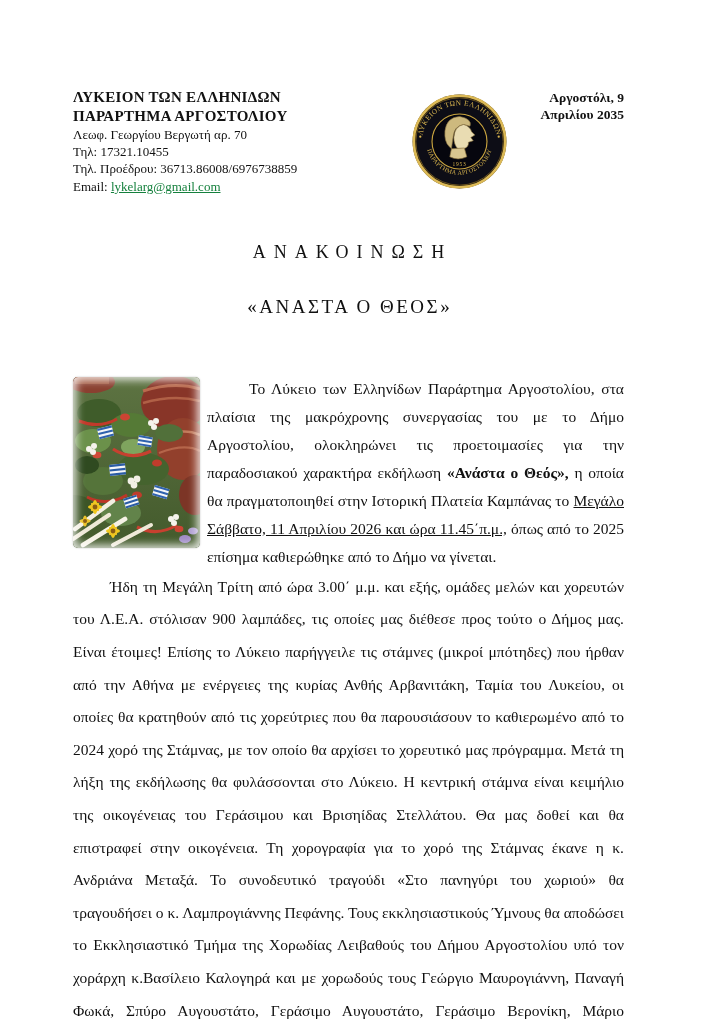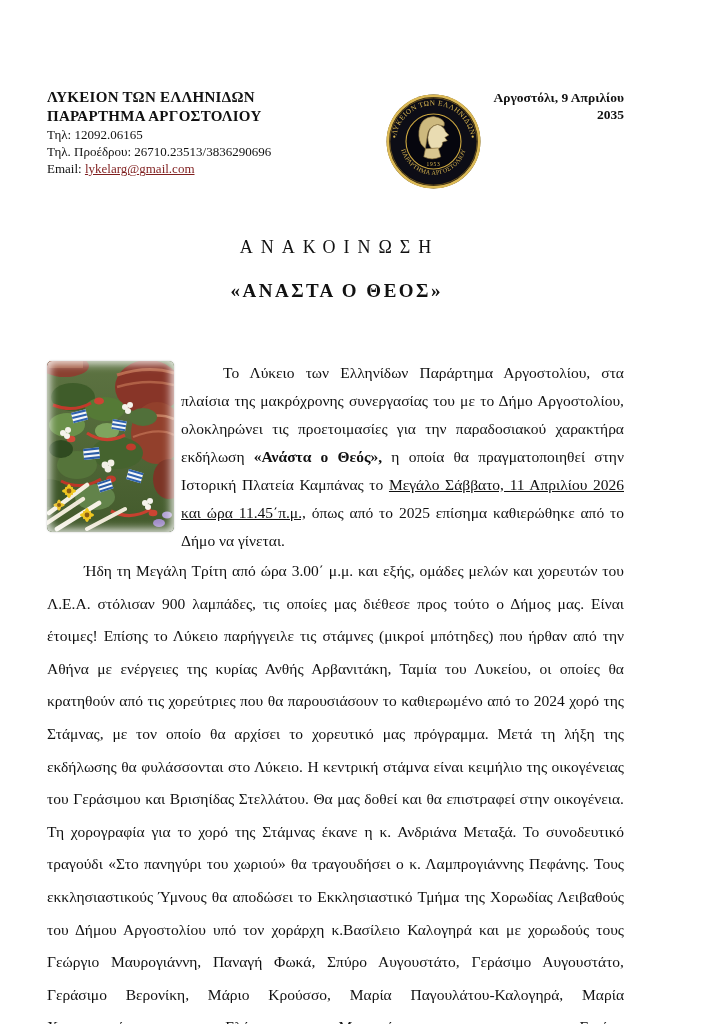--- a/index.html
+++ b/index.html
@@ -4,43 +4,43 @@
 <style>
   * { box-sizing: border-box; }
   html, body { margin: 0; padding: 0; }
   body {
     width: 724px; height: 1024px;
     background: #ffffff;
     font-family: "Liberation Serif", "DejaVu Serif", serif;
     color: #111111;
     overflow: hidden;
   }
-  .page { width: 708px; height: 1024px; padding: 88px 84px 0 47px; }
+  .page { width: 708px; height: 1024px; padding: 88px 84px 0 73px; }
 
   
   .header { display: flex; align-items: flex-start; }
   .contact-block { width: 312px; flex: none; }
   .org-line { font-weight: bold; font-size: 15px; line-height: 19px; letter-spacing: .3px; }
   .contact-line { font-size: 13px; line-height: 17.2px; }
-  .contact-line a { color: #7f1d1d; text-decoration: underline; cursor: pointer; }
+  .contact-line a { color: #15803d; text-decoration: underline; cursor: pointer; }
   .logo-wrap { width: 97px; flex: none; margin-left: 26px; margin-top: 5px; }
   .logo-wrap svg { display: block; width: 97px; height: 97px; }
   .date-block {
     flex: 1; text-align: right;
     font-weight: bold; font-size: 13.5px; line-height: 17px; padding-top: 1px;
   }
 
   
   .title-announcement {
     margin-top: 45px; text-align: center;
     font-size: 18px; line-height: 24px; letter-spacing: 8px; text-indent: 8px;
   }
   .title-event {
-    margin-top: 19px; text-align: center;
-    font-size: 19px; line-height: 26px; font-weight: bold; letter-spacing: 2.5px; text-indent: 2.5px;
+    margin-top: 30px; text-align: center;
+    font-size: 19px; line-height: 26px; font-weight: normal; letter-spacing: 2.5px; text-indent: 2.5px;
   }
 
   
   .doc-body { margin-top: 55px; font-size: 15.5px; }
   .photo-frame {
     float: left; width: 127px; height: 171px;
     margin: 2px 7px 8px 0;
     border-radius: 5px; overflow: hidden; position: relative;
     box-shadow: 0 0 2px rgba(0,0,0,.25);
   }
@@ -61,22 +61,23 @@
 </head>
 <body>
 
 <div class="page">
 
   <div class="header">
 
     <div class="contact-block">
       <div class="org-line">ΛΥΚΕΙΟΝ ΤΩΝ ΕΛΛΗΝΙΔΩΝ</div>
       <div class="org-line">ΠΑΡΑΡΤΗΜΑ ΑΡΓΟΣΤΟΛΙΟΥ</div>
-      <div class="contact-line">Τηλ: 12092.06165</div>
-      <div class="contact-line">Τηλ. Προέδρου: 26710.23513/3836290696</div>
+      <div class="contact-line">Λεωφ. Γεωργίου Βεργωτή αρ. 70</div>
+      <div class="contact-line">Τηλ: 17321.10455</div>
+      <div class="contact-line">Τηλ. Προέδρου: 36713.86008/6976738859</div>
       <div class="contact-line"><span>Email: </span><a>lykelarg@gmail.com</a></div>
     </div>
 
     <div class="logo-wrap">
       <svg viewBox="0 0 120 120">
         <defs>
           <path id="arcTop" d="M 13,62 A 47,47 0 1 1 107,62" fill="none"></path>
           <path id="arcBottom" d="M 19,60 A 41,41 0 0 0 101,60" fill="none"></path>
         </defs>
         <circle cx="60" cy="60" r="58" fill="#201b10"></circle>

